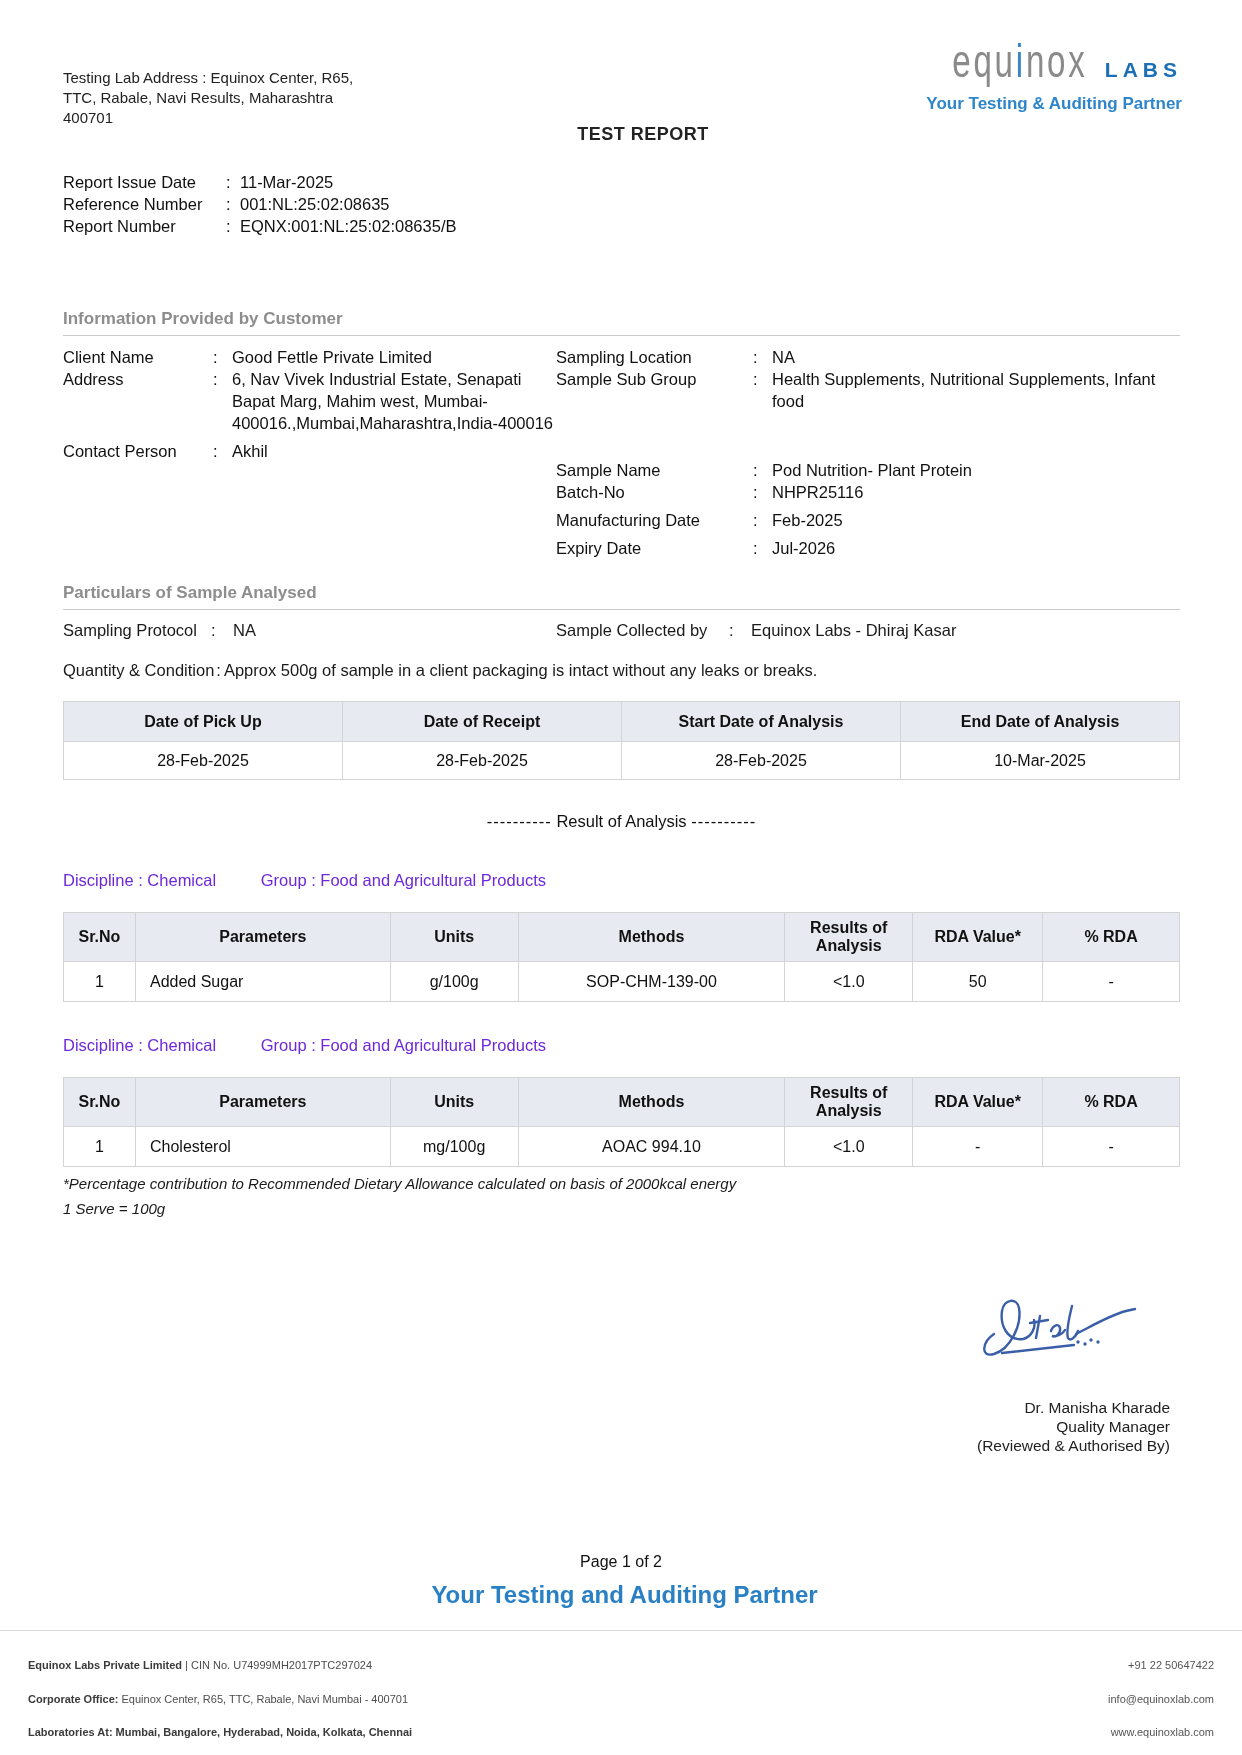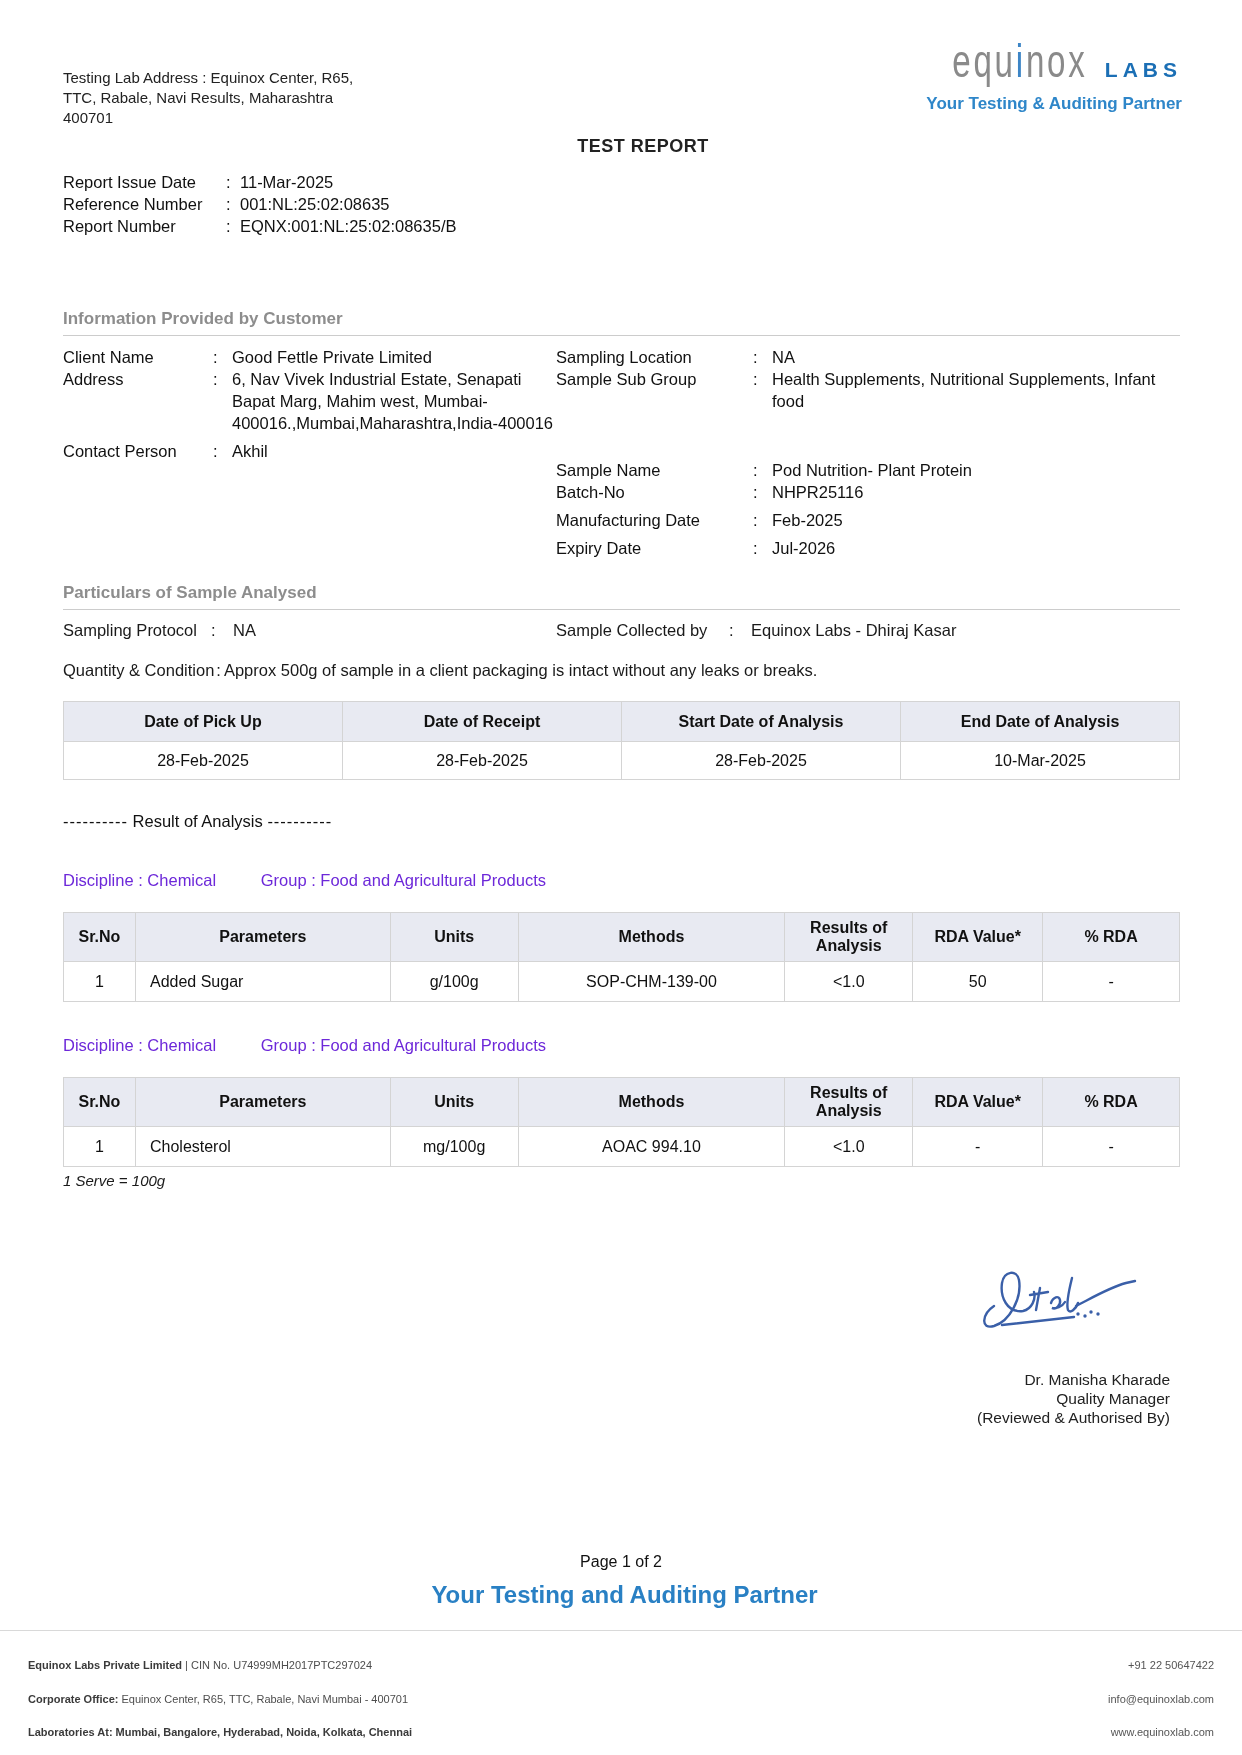--- a/index.html
+++ b/index.html
@@ -21,21 +21,20 @@
     transform:scale(0.92,1.28); transform-origin:70% 80%;
   }
   .logo-i{ color:#3d85c6; }
   .logo-labs{ font-size:21px; font-weight:bold; color:#1b6fb5; letter-spacing:5px; margin-left:14px; }
   .logo-tagline{ font-size:17px; font-weight:bold; color:#2e86c9; margin-top:8px; }
 
   .report-title{
     position:absolute; left:0; right:0; top:124px; text-align:center;
     font-size:18px; font-weight:bold; color:#222; letter-spacing:0.5px;
     padding-left:44px;
-    margin-top:12px;
   }
 
   
   .report-meta{ margin-top:51px; }
   .meta-row{ font-size:16.5px; line-height:22px; color:#111; }
   .meta-label{ display:inline-block; width:163px; }
   .meta-colon{ display:inline-block; width:14px; }
 
   
   .section-heading{ font-size:17px; font-weight:bold; color:#8d8d8d; }
@@ -69,21 +68,21 @@
 
   
   table{ border-collapse:collapse; width:100%; }
   .dates-table{ margin-top:20px; }
   th,td{ border:1px solid #d4d4d4; text-align:center; font-size:16px; color:#111; }
   th{ background:#e8eaf2; font-weight:bold; padding:8px 6px; }
   td{ background:#fff; padding:9px 6px; }
   .dates-table th{ height:40px; }
   .dates-table td{ height:38px; }
 
-  .result-divider{ margin-top:32px; font-size:16.5px; color:#111; }
+  .result-divider{ margin-top:32px; text-align:center; font-size:16.5px; color:#111; }
   .dash{ letter-spacing:1px; }
 
   .discipline-row{ margin-top:40px; font-size:16.5px; color:#6d28d9; }
   .discipline-row .group-label{ margin-left:40px; }
   .discipline-row2{ margin-top:34px; }
 
   .results-table{ margin-top:22px; }
   .results-table th{ height:49px; padding:4px 8px; }
   .results-table td{ height:40px; }
   .results-table td.param-cell{ text-align:left; padding-left:14px; }
@@ -323,20 +322,21 @@
           <td class="param-cell">Cholesterol</td>
           <td>mg/100g</td>
           <td>AOAC 994.10</td>
           <td>&lt;1.0</td>
           <td>-</td>
           <td>-</td>
         </tr>
       </tbody>
     </table>
 
+    <div class="footnote footnote-1">*Percentage contribution to Recommended Dietary Allowance calculated on basis of 2000kcal energy</div>
     <div class="footnote footnote-2">1 Serve = 100g</div>
 
     <div class="signoff">
       <div class="signature-wrap">
         <svg width="170" height="78" viewBox="0 0 170 78" xmlns="http://www.w3.org/2000/svg">
           <g fill="none" stroke="#3a5fa8" stroke-width="2.4" stroke-linecap="round">
             <path d="M22,44 C10,52 8,68 22,64 C38,59 50,36 47,18 C45,7 32,9 30,21 C28,35 35,51 51,49 C60,47 64,37 62,30"></path>
             <path d="M68,26 L64,48 M58,33 L76,30"></path>
             <path d="M79,41 C81,35 87,33 88,38 C89,43 84,48 80,46 C84,47 90,45 93,40"></path>
             <path d="M100,16 C97,28 94,42 96,48 C98,52 104,47 106,41"></path>

